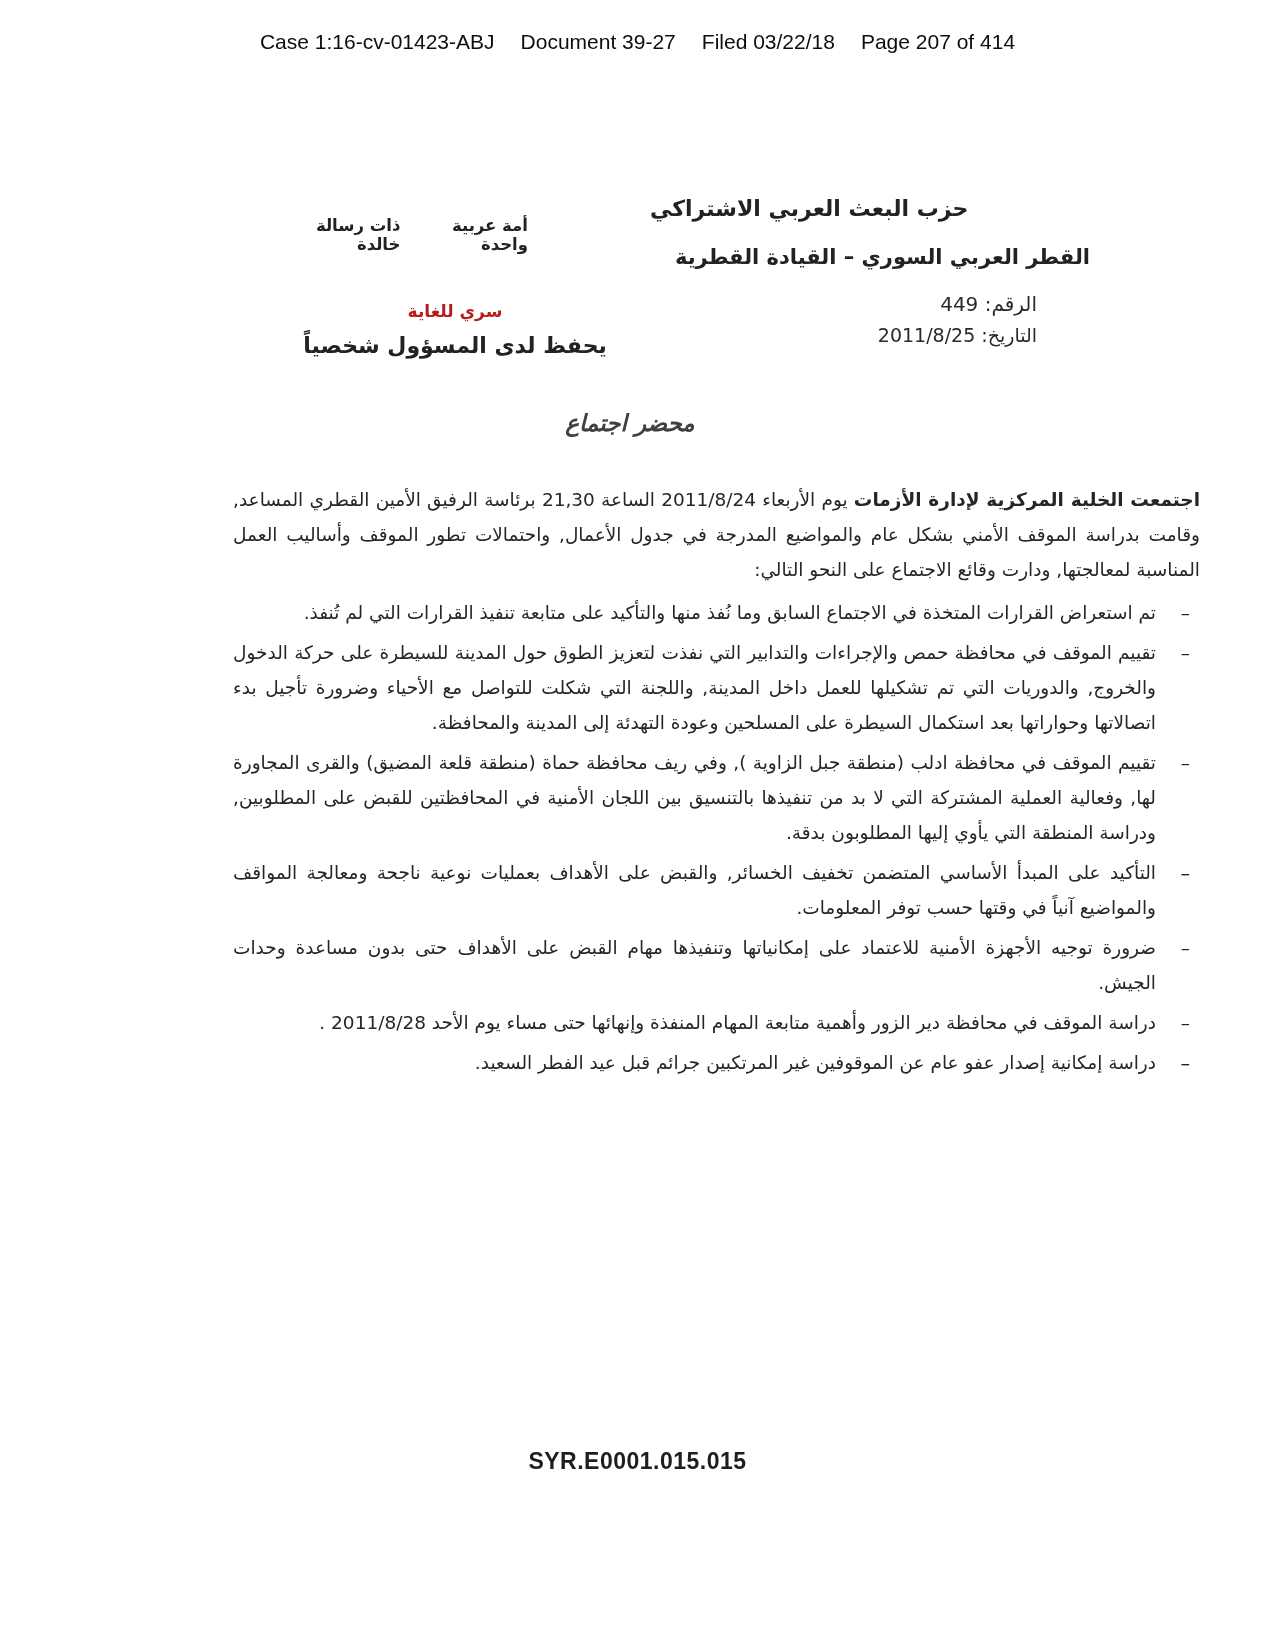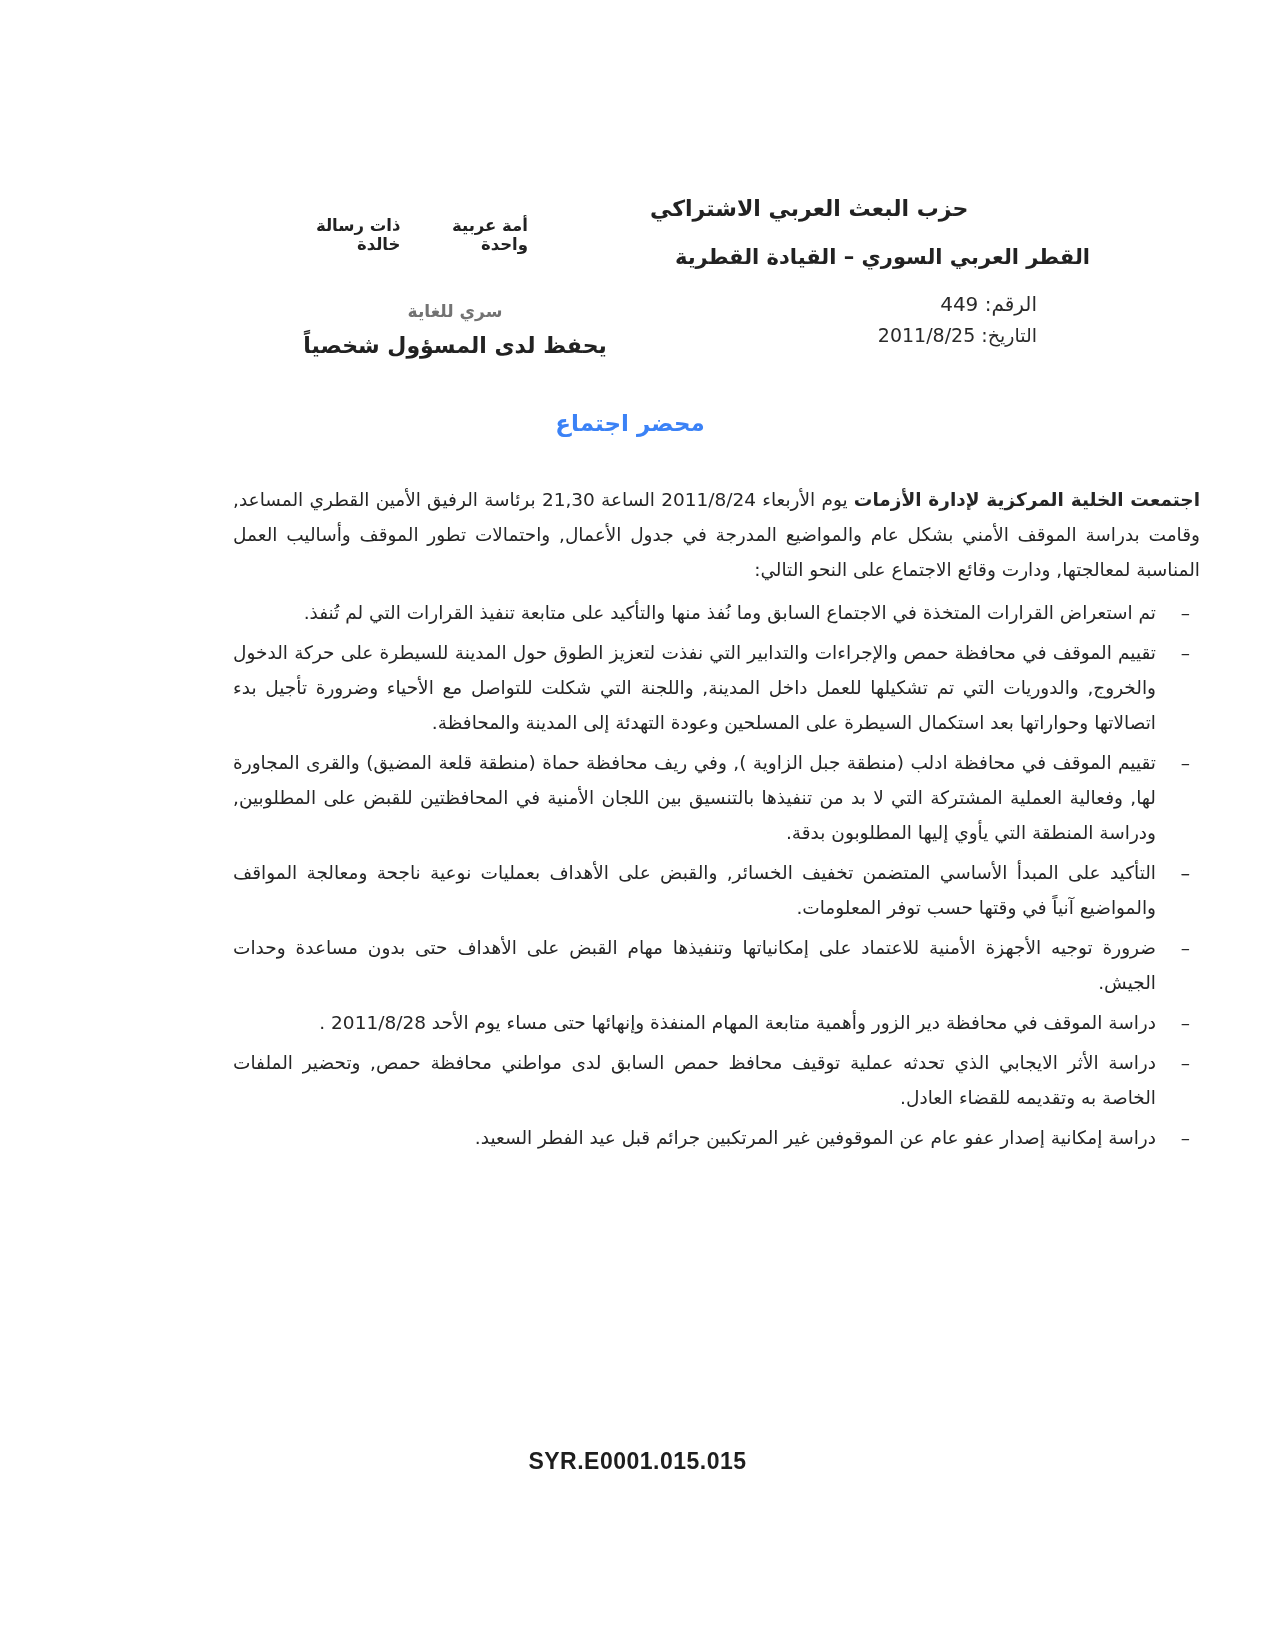--- a/index.html
+++ b/index.html
@@ -42,31 +42,31 @@
     position: absolute; top: 324px; right: 238px;
     font-size: 19px; color: #2a2a2a;
   }
   .motto {
     position: absolute; top: 216px; left: 268px; width: 260px;
     display: flex; justify-content: space-between;
     font-weight: bold; font-size: 16.5px; color: #222;
   }
   .secret1 {
     position: absolute; top: 301px; left: 350px; width: 210px;
-    text-align: center; font-weight: bold; font-size: 17px; color: #737373;
+    text-align: center; font-weight: bold; font-size: 17px; color: #b91c1c;
   }
   .secret2 {
     position: absolute; top: 333px; left: 295px; width: 320px;
     text-align: center; font-weight: bold; font-size: 22px; color: #222;
   }
 
   
   .doc-title {
     position: absolute; top: 410px; left: 0; right: 15px;
-    text-align: center; font-weight: bold; font-size: 23px; color: #3b82f6;
+    text-align: center; font-weight: bold; font-size: 23px; color: #404040; font-style: italic;
   }
 
   
   .body-text {
     position: absolute; top: 482px; left: 233px; width: 967px;
     direction: rtl;
     text-align: justify;
     font-family: "DejaVu Sans", sans-serif;
     font-size: 18.5px;
     line-height: 35px;
@@ -99,20 +99,23 @@
     font-size: 23px;
     letter-spacing: 0.5px;
     color: #1e1e1e;
   }
 </style>
 </head>
 <body>
 
 <div class="page">
 
+  <div class="court-header">
+    <span>Case 1:16-cv-01423-ABJ</span><span>Document 39-27</span><span>Filed 03/22/18</span><span>Page 207 of 414</span>
+  </div>
 
   <div class="ar lh-party1">حزب البعث العربي الاشتراكي</div>
   <div class="ar lh-party2">القطر العربي السوري – القيادة القطرية</div>
   <div class="ar lh-num">الرقم: 449</div>
   <div class="ar lh-date">التاريخ: 2011/8/25</div>
 
   <div class="ar motto">
     <span>أمة عربية واحدة</span>
     <span>ذات رسالة خالدة</span>
   </div>
@@ -125,20 +128,20 @@
     <p class="intro"><span class="lead">اجتمعت الخلية المركزية لإدارة الأزمات</span><span> يوم الأربعاء 2011/8/24 الساعة 21,30 برئاسة الرفيق الأمين القطري المساعد, وقامت بدراسة الموقف الأمني بشكل عام والمواضيع المدرجة في جدول الأعمال, واحتمالات تطور الموقف وأساليب العمل المناسبة لمعالجتها, ودارت وقائع الاجتماع على النحو التالي:</span></p>
 
     <ul class="minutes">
       <li><span class="dash">–</span><span>تم استعراض القرارات المتخذة في الاجتماع السابق وما نُفذ منها والتأكيد على متابعة تنفيذ القرارات التي لم تُنفذ.</span></li>
       <li><span class="dash">–</span><span>تقييم الموقف في محافظة حمص والإجراءات والتدابير التي نفذت لتعزيز الطوق حول المدينة للسيطرة على حركة الدخول والخروج, والدوريات التي تم تشكيلها للعمل داخل المدينة, واللجنة التي شكلت للتواصل مع الأحياء وضرورة تأجيل بدء اتصالاتها وحواراتها بعد استكمال السيطرة على المسلحين وعودة التهدئة إلى المدينة والمحافظة.</span></li>
       <li><span class="dash">–</span><span>تقييم الموقف في محافظة ادلب (منطقة جبل الزاوية ), وفي ريف محافظة حماة (منطقة قلعة المضيق) والقرى المجاورة لها, وفعالية العملية المشتركة التي لا بد من تنفيذها بالتنسيق بين اللجان الأمنية في المحافظتين للقبض على المطلوبين, ودراسة المنطقة التي يأوي إليها المطلوبون بدقة.</span></li>
       <li><span class="dash">–</span></li>
       <li><span class="dash">–</span><span>التأكيد على المبدأ الأساسي المتضمن تخفيف الخسائر, والقبض على الأهداف بعمليات نوعية ناجحة ومعالجة المواقف والمواضيع آنياً في وقتها حسب توفر المعلومات.</span></li>
       <li><span class="dash">–</span><span>ضرورة توجيه الأجهزة الأمنية للاعتماد على إمكانياتها وتنفيذها مهام القبض على الأهداف حتى بدون مساعدة وحدات الجيش.</span></li>
       <li><span class="dash">–</span><span>دراسة الموقف في محافظة دير الزور وأهمية متابعة المهام المنفذة وإنهائها حتى مساء يوم الأحد 2011/8/28 .</span></li>
-      <li><span class="dash">–</span><span>دراسة الأثر الايجابي الذي تحدثه عملية توقيف محافظ حمص السابق لدى مواطني محافظة حمص, وتحضير الملفات الخاصة به وتقديمه للقضاء العادل.</span></li>
+      <li><span class="dash">–</span></li>
       <li><span class="dash">–</span><span>دراسة إمكانية إصدار عفو عام عن الموقوفين غير المرتكبين جرائم قبل عيد الفطر السعيد.</span></li>
     </ul>
   </div>
 
   <div class="bates">SYR.E0001.015.015</div>
 
 </div>
 
 </body></html>

